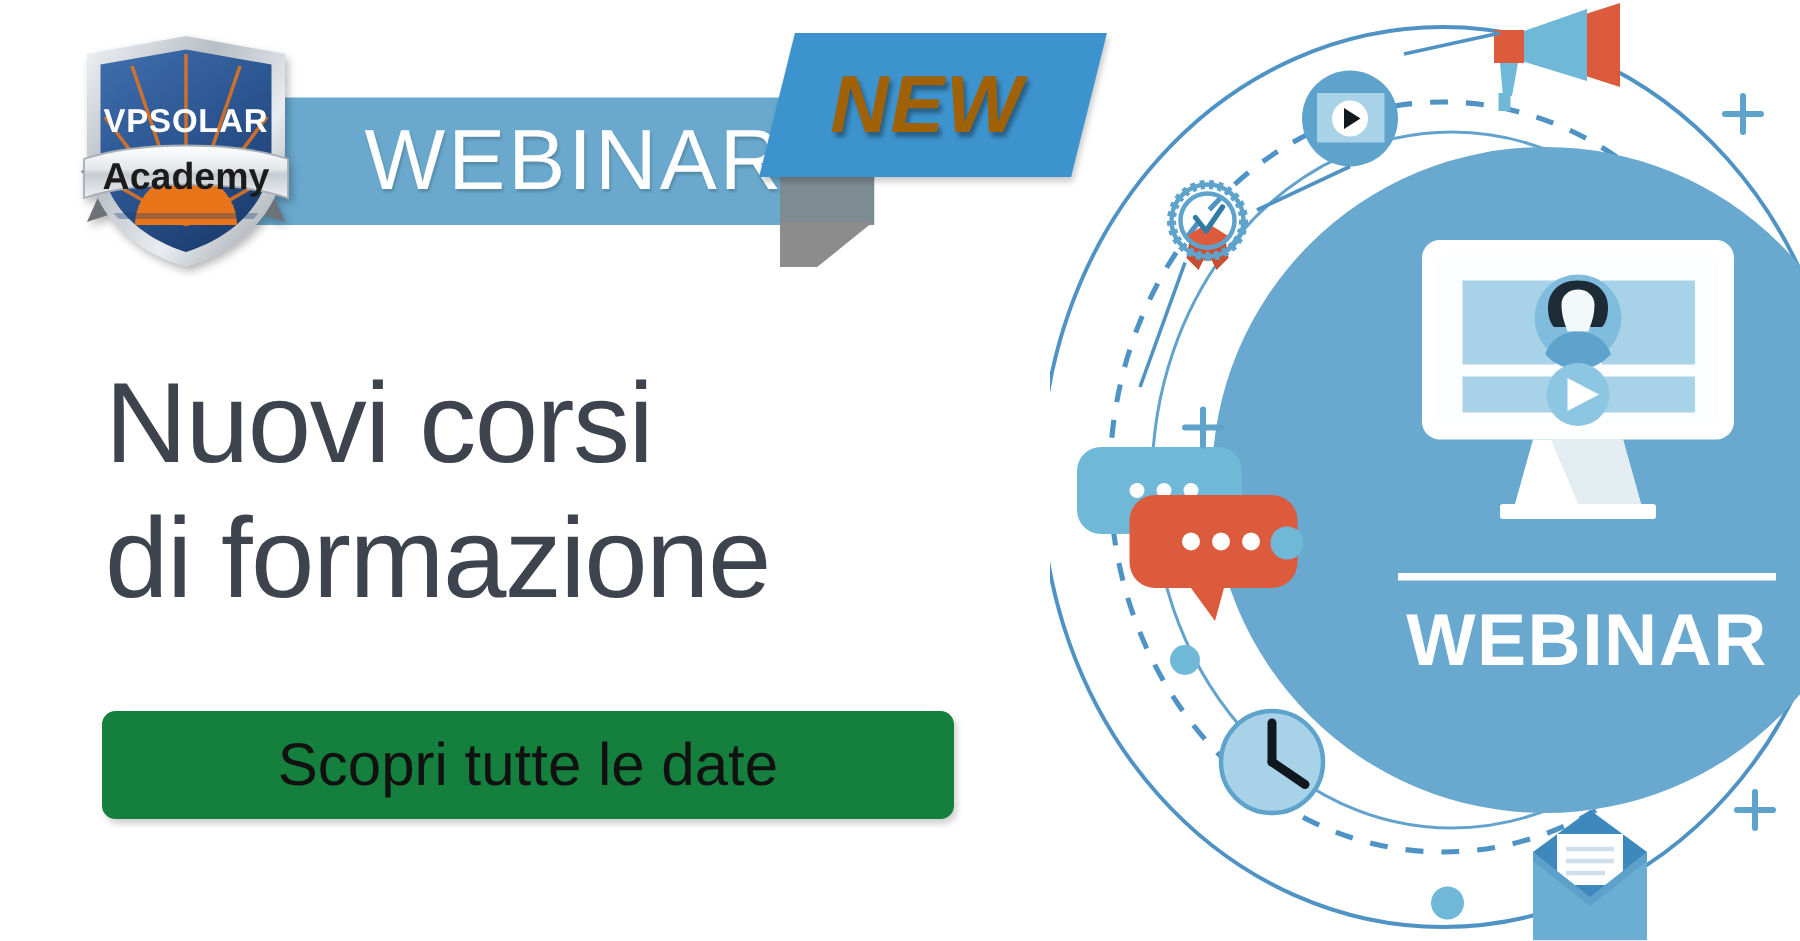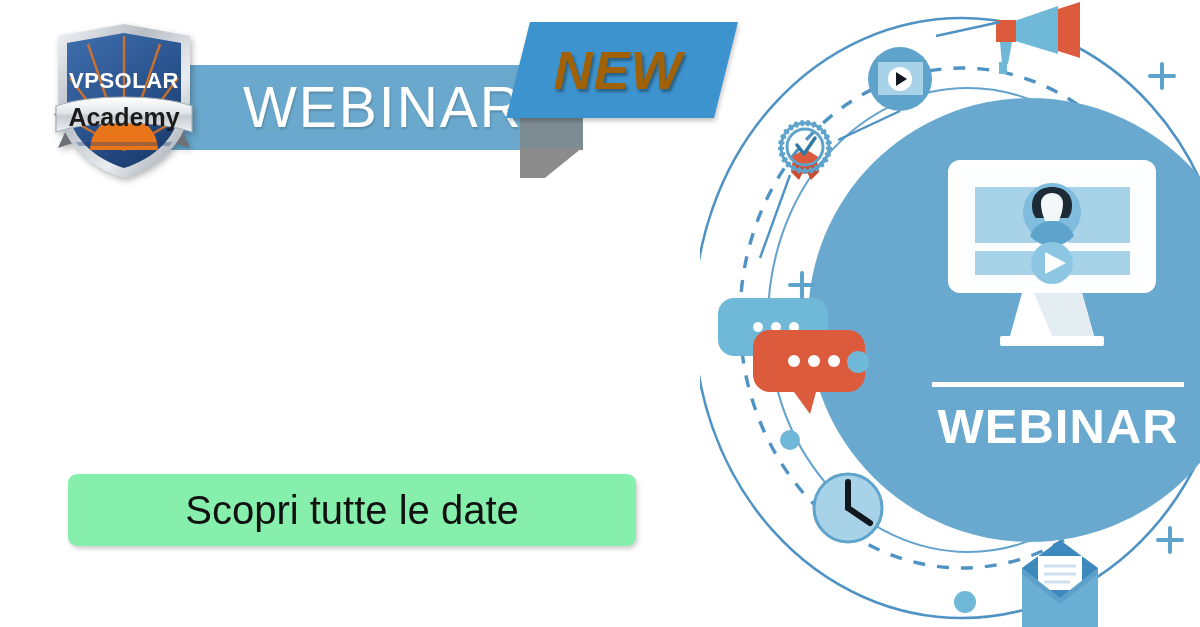--- a/index.html
+++ b/index.html
@@ -99,21 +99,21 @@
     font-weight: 400;
     letter-spacing: -1px;
   }
   .headline .l2 { display: block; }
 
   
   .cta {
     position: absolute;
     left: 68px; top: 474px;
     width: 568px; height: 72px;
-    background: #86efac;
+    background: #15803d;
     border-radius: 9px;
     border: none;
     color: #111111;
     font-size: 40px;
     font-family: "Liberation Sans", sans-serif;
     cursor: pointer;
     box-shadow: 2px 3px 4px rgba(0,0,0,.18);
     display: flex;
     align-items: center;
     justify-content: center;
@@ -192,20 +192,24 @@
         <rect x="19" y="120" width="114" height="4" fill="#1d3f72" opacity=".35"></rect>
       </g>
 
       <text x="76" y="66" text-anchor="middle" fill="#ffffff" font-family="Liberation Sans, sans-serif" font-size="22" font-weight="bold" letter-spacing="0.5">VPSOLAR</text>
 
       <path d="M8 84 C44 72 108 72 144 84 L144 110 C108 98 44 98 8 110 Z" fill="url(#ribbonGrad)" stroke="#a7aeb6" stroke-width="1.2"></path>
       <text x="76" y="104" text-anchor="middle" fill="#1b1b1b" font-family="Liberation Sans, sans-serif" font-size="25" font-weight="bold">Academy</text>
     </svg>
   </div>
 
+  <div class="headline">
+    <span class="l1">Nuovi corsi</span>
+    <span class="l2">di formazione</span>
+  </div>
 
   <button class="cta">Scopri tutte le date</button>
 
   <div class="illustration">
     <svg viewBox="0 0 500 627" width="500" height="627">
       <defs>
         <clipPath id="frameClip">
             <rect x="0" y="0" width="500" height="627"></rect>
           </clipPath>
       </defs>

